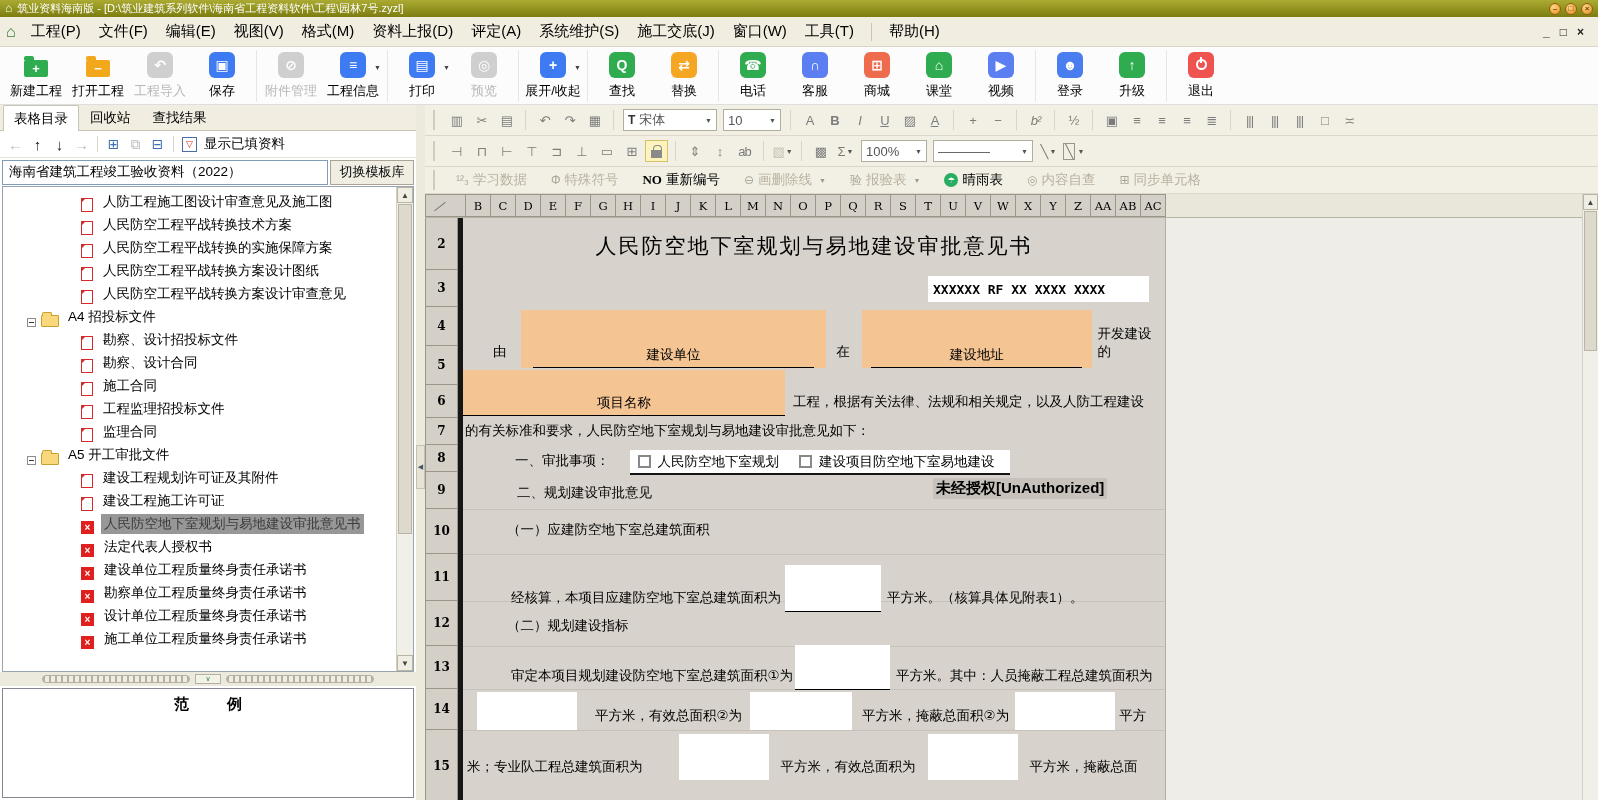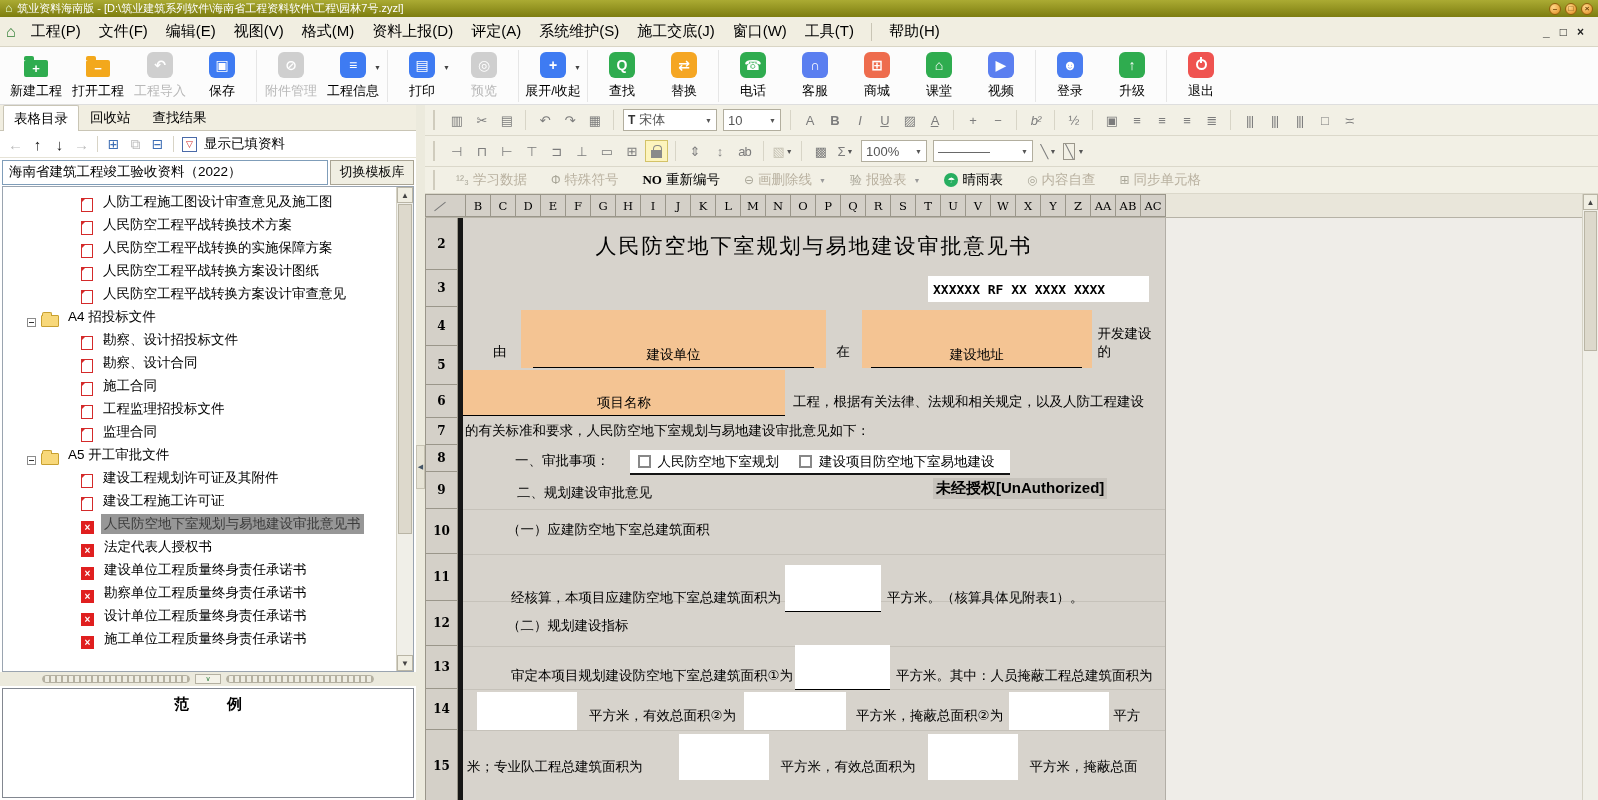--- a/index.html
+++ b/index.html
@@ -751,21 +751,21 @@
           <div class="input-box ulb" style="width:95px;height:45px;margin-left:2px"></div>
           <span class="pb5" style="margin-left:6px">平方米。其中：人员掩蔽工程总建筑面积为</span>
         </div>
 
         <div class="fline" style="top:394px;height:28px">
           <span class="pb5" style="margin-left:44px">（二）规划建设指标</span>
         </div>
 
         <div class="fline" style="top:474px;height:38px">
           <div class="input-box" style="width:100px;height:38px;margin-left:14px"></div>
-          <span class="pb5" style="margin-left:12px">平方米，有效总面积②为</span>
+          <span class="pb5" style="margin-left:18px">平方米，有效总面积②为</span>
           <div class="input-box" style="width:102px;height:38px;margin-left:8px"></div>
           <span class="pb5" style="margin-left:10px">平方米，掩蔽总面积②为</span>
           <div class="input-box" style="width:100px;height:38px;margin-left:6px"></div>
           <span class="pb5" style="margin-left:4px">平方</span>
         </div>
 
         <div class="fline" style="top:516px;height:46px">
           <span class="pb4" style="margin-left:4px">米；专业队工程总建筑面积为</span>
           <div class="input-box" style="width:90px;height:46px;margin-left:36px"></div>
           <span class="pb4" style="margin-left:12px">平方米，有效总面积为</span>

